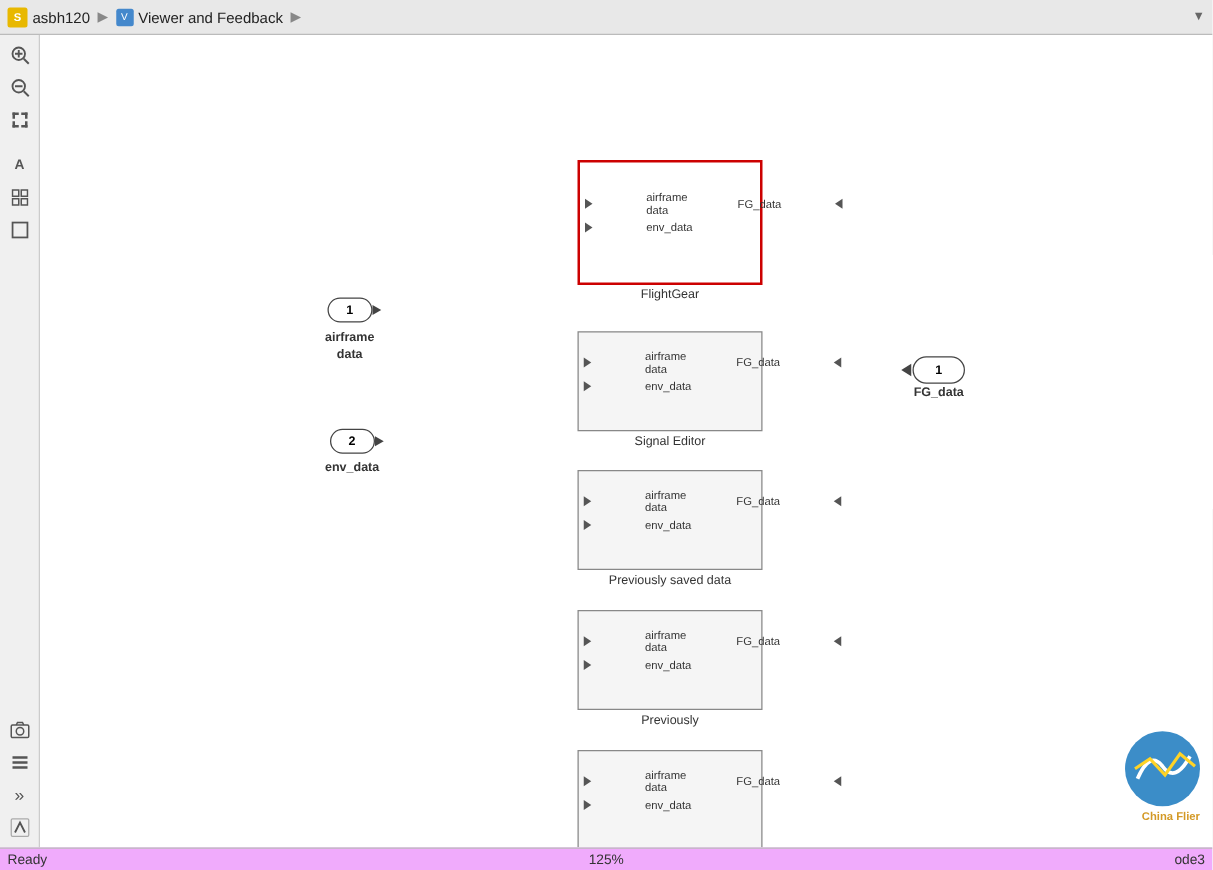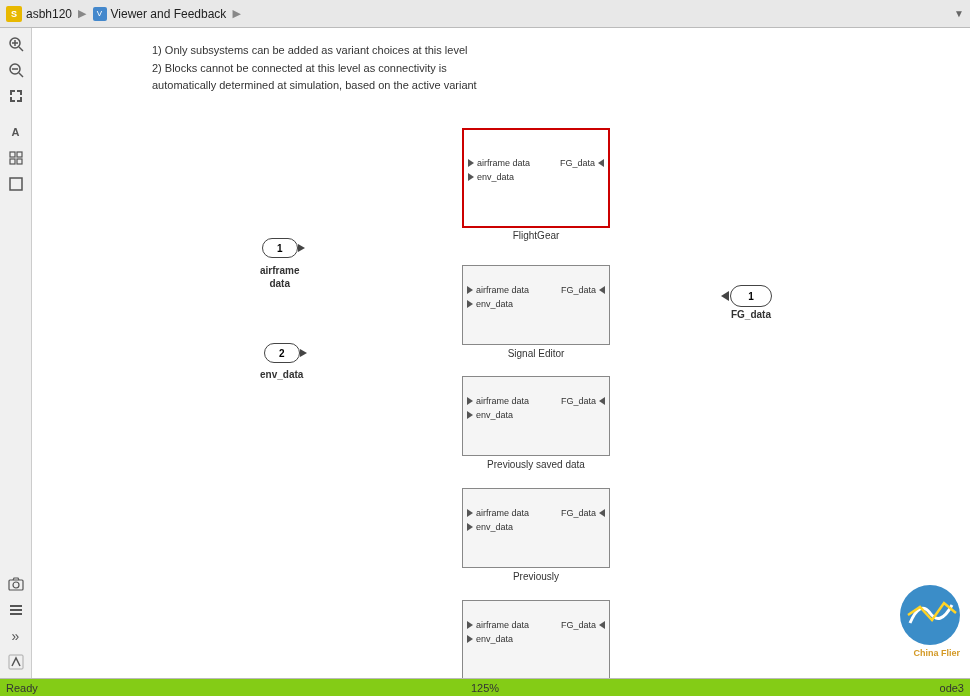--- a/index.html
+++ b/index.html
@@ -137,20 +137,21 @@
       display: flex;
       flex-direction: column;
       justify-content: center;
     }
 
     .port-row {
       display: flex;
       align-items: center;
       padding: 2px 4px;
       position: relative;
+      gap: 40px;
     }
 
     .port-arrow-left {
       width: 0; height: 0;
       border-top: 4px solid transparent;
       border-bottom: 4px solid transparent;
       border-left: 6px solid #555;
       margin-right: 3px;
       flex-shrink: 0;
     }
@@ -239,21 +240,21 @@
       left: -10px;
       width: 0; height: 0;
       border-top: 5px solid transparent;
       border-bottom: 5px solid transparent;
       border-right: 8px solid #444;
     }
 
     
     .status-bar {
       height: 18px;
-      background: #84cc16;
+      background: #f0abfc;
       border-top: 1px solid #bbb;
       display: flex;
       align-items: center;
       padding: 0 6px;
       font-size: 11px;
       color: #333;
     }
     .status-ready { flex: 1; }
     .status-right { margin-left: auto; }
 
@@ -369,25 +370,20 @@
     <div class="toolbar-btn" title="Arrow">
       <svg width="16" height="16" viewBox="0 0 16 16">
           <rect x="1" y="1" width="14" height="14" rx="1" fill="none" stroke="#aaa" stroke-width="1"></rect>
           <path d="M4 12 L8 4 L12 12" fill="none" stroke="#555" stroke-width="1.5"></path>
         </svg>
     </div>
   </div>
 
   <div class="canvas-area">
 
-    <div class="info-text">
-      <div>1) Only subsystems can be added as variant choices at this level</div>
-      <div>2) Blocks cannot be connected at this level as connectivity is</div>
-      <div>automatically determined at simulation, based on the active variant</div>
-    </div>
 
     <div class="input-port-1">
       <div class="port-pill" style="flex-direction:column; align-items:center;">
         <div style="display:flex;align-items:center;">
           <div class="port-ellipse">
             <span>1</span>
             <div class="port-ellipse-arrow"></div>
           </div>
         </div>
         <div class="port-pill-label" style="line-height:1.3;">airframe<br>data</div>

